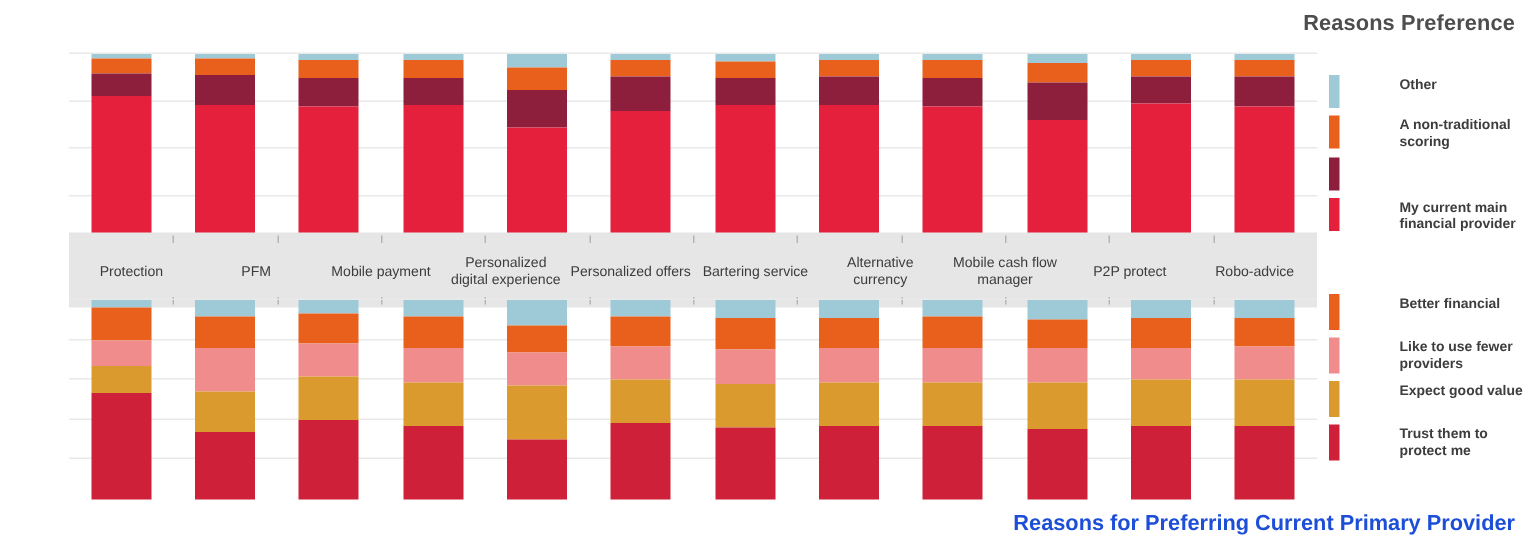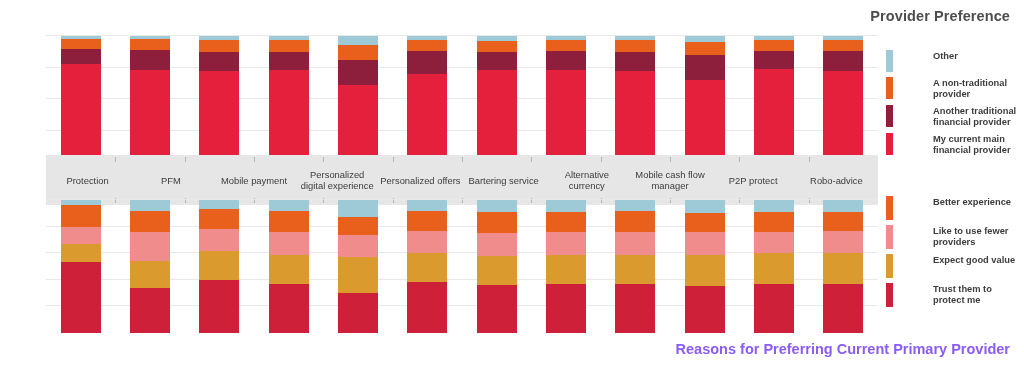--- a/index.html
+++ b/index.html
@@ -18,21 +18,21 @@
     position:absolute;right:14px;top:8px;
     font-size:14.5px;font-weight:bold;color:#4d4d4d;
     letter-spacing:.1px;
   }
   .subtitle-top{
     position:absolute;right:14px;top:28px;
     font-size:11px;color:#767676;font-weight:normal;
   }
   .title-bottom{
     position:absolute;right:14px;bottom:10px;
-    font-size:14.5px;font-weight:bold;color:#8b5cf6;padding-left:12px;
+    font-size:14.5px;font-weight:bold;color:#1d4ed8;padding-left:12px;
   }
 
   
   .plot{
     position:absolute;left:46px;width:832px;
     box-sizing:border-box;
   }
   #plot-top{top:36px;height:126px;}
   #plot-bottom{top:200px;height:133px;}
 
@@ -106,21 +106,21 @@
     line-height:11px;
     padding-top:1px;
     margin-left:32px;
   }
 </style>
 </head>
 <body>
 
 <div class="canvas">
 
-  <div class="title-top">Provider Preference</div>
+  <div class="title-top">Reasons Preference</div>
 
   <div class="plot" id="plot-top">
     <div class="gridlines" id="grid-top">
         <div class="gridline" style="bottom: 25%;"></div>
         <div class="gridline" style="bottom: 50%;"></div>
         <div class="gridline" style="bottom: 75%;"></div>
         <div class="gridline" style="bottom: 100%;"></div>
       </div>
     <div class="bars" id="bars-top">
         <div class="barslot">
@@ -381,35 +381,34 @@
 
   <div class="title-bottom">Reasons for Preferring Current Primary Provider</div>
 
   <div class="legend" id="legend-top">
       <div class="legend-item">
         <div class="swatch" style="background: rgb(158, 202, 216); height: 22px;"></div>
         <div class="legend-label">Other</div>
       </div>
       <div class="legend-item">
         <div class="swatch" style="background: rgb(232, 96, 28); height: 22px;"></div>
-        <div class="legend-label">A non-traditional provider</div>
+        <div class="legend-label">A non-traditional scoring</div>
       </div>
       <div class="legend-item">
         <div class="swatch" style="background: rgb(142, 31, 60); height: 22px;"></div>
-        <div class="legend-label">Another traditional financial provider</div>
       </div>
       <div class="legend-item">
         <div class="swatch" style="background: rgb(228, 32, 60); height: 22px;"></div>
         <div class="legend-label">My current main financial provider</div>
       </div>
     </div>
   <div class="legend" id="legend-bottom">
       <div class="legend-item">
         <div class="swatch" style="background: rgb(232, 96, 28); height: 24px;"></div>
-        <div class="legend-label">Better experience</div>
+        <div class="legend-label">Better financial</div>
       </div>
       <div class="legend-item">
         <div class="swatch" style="background: rgb(240, 140, 140); height: 24px;"></div>
         <div class="legend-label">Like to use fewer providers</div>
       </div>
       <div class="legend-item">
         <div class="swatch" style="background: rgb(219, 154, 46); height: 24px;"></div>
         <div class="legend-label">Expect good value</div>
       </div>
       <div class="legend-item">

